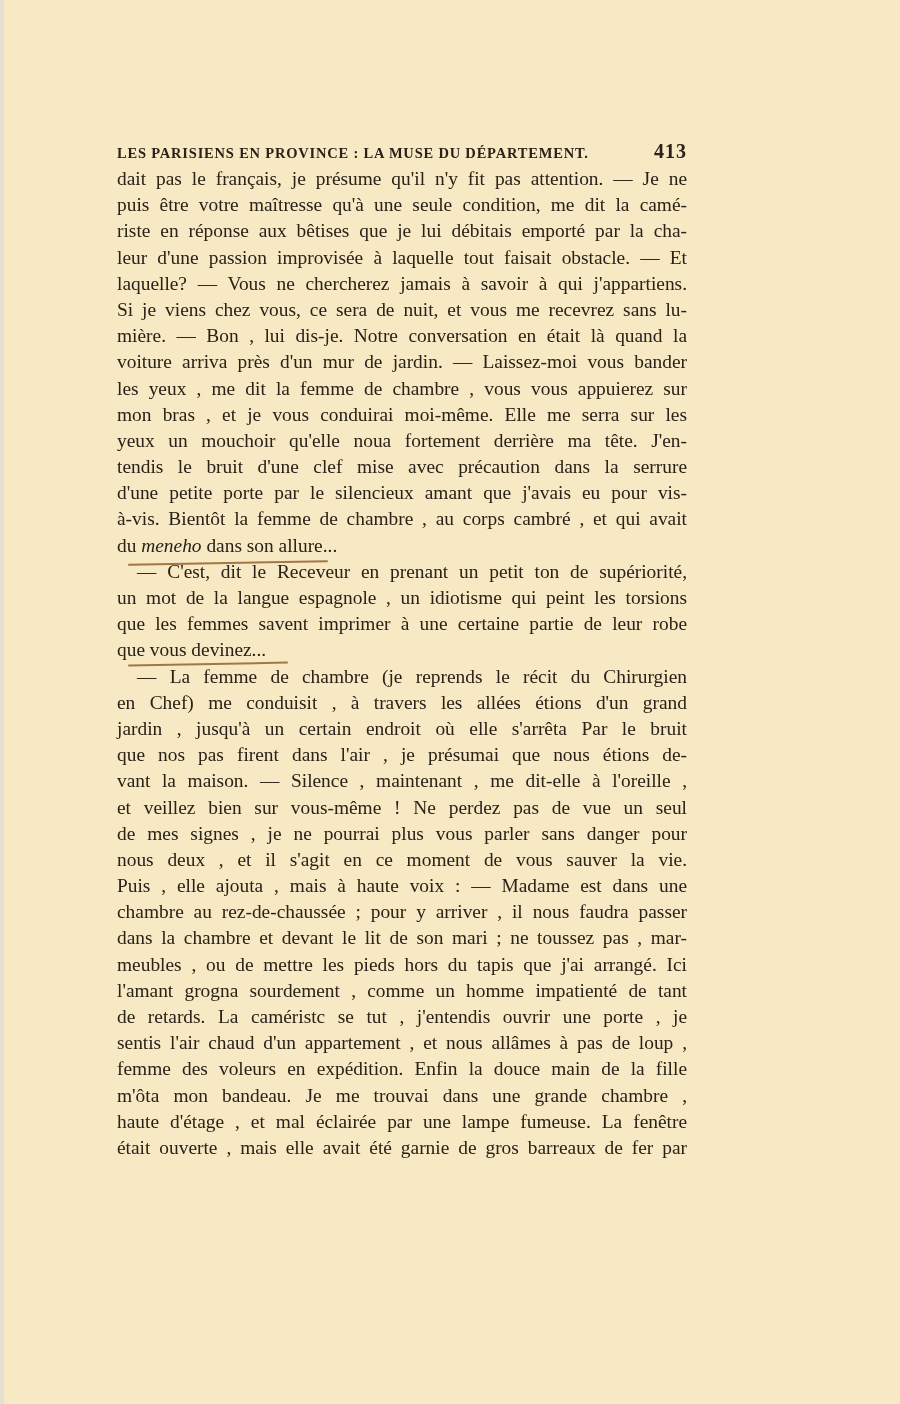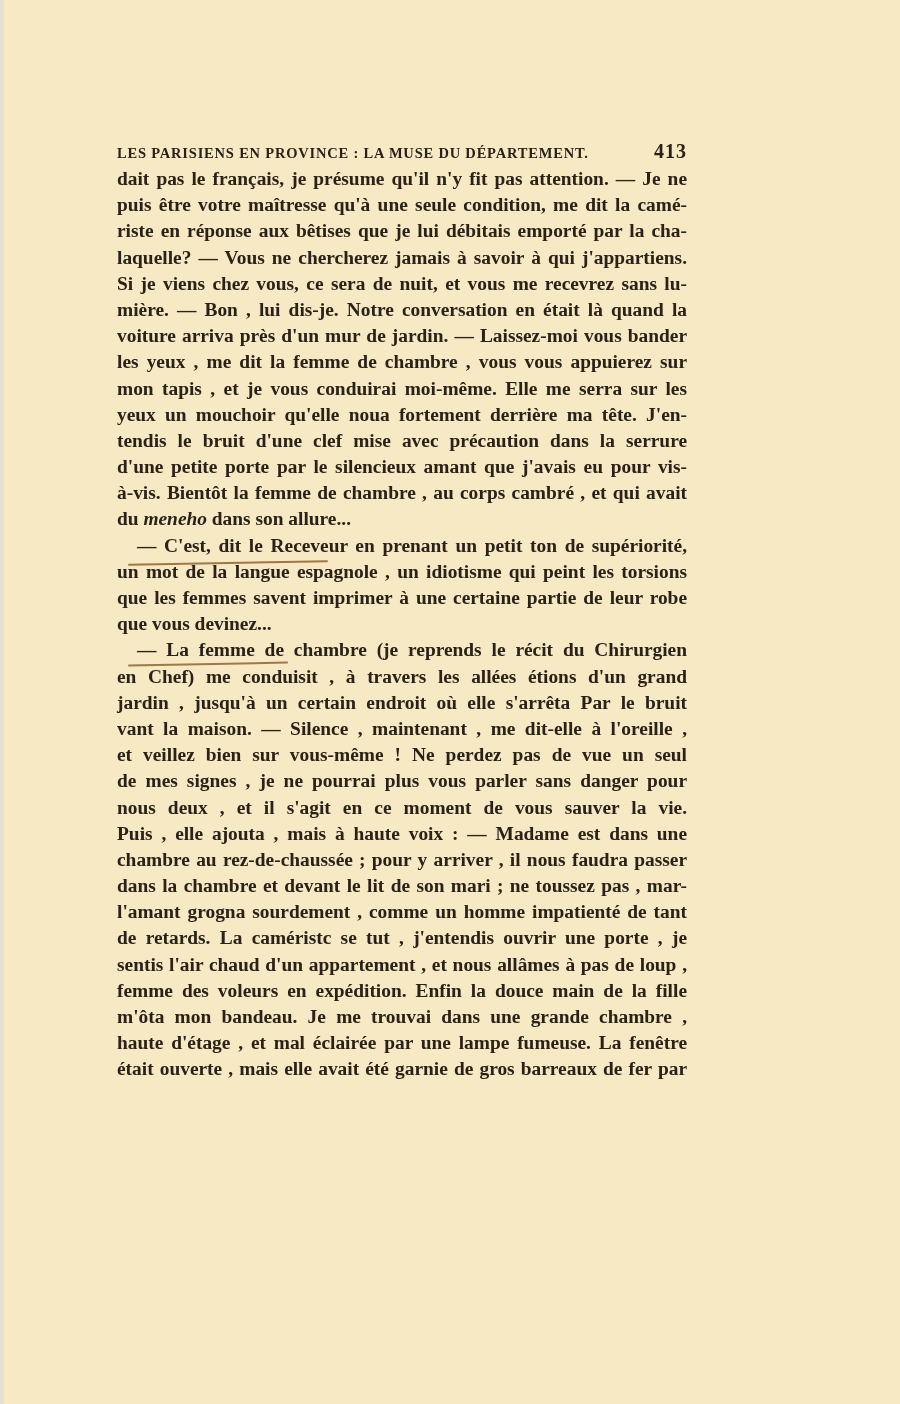--- a/index.html
+++ b/index.html
@@ -1,72 +1,75 @@
 <!DOCTYPE html>
 <html><head>
 <meta charset="utf-8">
 <style>
   html, body { margin:0; padding:0; }
   body { width:900px; height:1404px; background:#f7e9c3; position:relative; overflow:hidden; }
   .edge { position:absolute; left:0; top:0; width:4px; height:1404px; background:#e6e0d2; }
   .page { position:absolute; left:117px; top:140px; width:570px; font-family:"Liberation Serif","DejaVu Serif",serif; color:#2a2118; }
   .header { display:flex; justify-content:space-between; align-items:baseline; font-size:14.5px; font-weight:bold; letter-spacing:0.8px; height:26px;text-align:right; }
   .header .num { font-size:20px; font-weight:bold; letter-spacing:1px; }
-  .line { font-size:19.4px; height:26.2px; line-height:26.2px; white-space:nowrap; text-align:justify; text-align-last:justify;font-weight:bold; }
+  .line { font-size:19.4px; height:26.2px; line-height:26.2px; white-space:nowrap; text-align:justify; text-align-last:justify; }
   .line.last { text-align-last:left; }
   .line.indent { padding-left:20px; }
   .ital { font-style:italic;margin-top:45px; }
   .ul { position:absolute; height:2px; background:#a07846; border-radius:2px; }
 </style>
 </head>
 <body>
 
 <div class="edge"></div>
 
 <div class="page">
   <div class="header">
     <span>LES PARISIENS EN PROVINCE : LA MUSE DU DÉPARTEMENT.</span>
     <span class="num">413</span>
   </div>
 
   <div>
     <div class="line">dait pas le français, je présume qu'il n'y fit pas attention. — Je ne</div>
     <div class="line">puis être votre maîtresse qu'à une seule condition, me dit la camé-</div>
     <div class="line">riste en réponse aux bêtises que je lui débitais emporté par la cha-</div>
+    <div class="line">leur d'une passion improvisée à laquelle tout faisait obstacle. — Et</div>
     <div class="line">laquelle? — Vous ne chercherez jamais à savoir à qui j'appartiens.</div>
     <div class="line">Si je viens chez vous, ce sera de nuit, et vous me recevrez sans lu-</div>
     <div class="line">mière. — Bon , lui dis-je. Notre conversation en était là quand la</div>
     <div class="line">voiture arriva près d'un mur de jardin. — Laissez-moi vous bander</div>
     <div class="line">les yeux , me dit la femme de chambre , vous vous appuierez sur</div>
-    <div class="line">mon tapis , et je vous conduirai moi-même. Elle me serra sur les</div>
+    <div class="line">mon bras , et je vous conduirai moi-même. Elle me serra sur les</div>
     <div class="line">yeux un mouchoir qu'elle noua fortement derrière ma tête. J'en-</div>
     <div class="line">tendis le bruit d'une clef mise avec précaution dans la serrure</div>
     <div class="line">d'une petite porte par le silencieux amant que j'avais eu pour vis-</div>
     <div class="line">à-vis. Bientôt la femme de chambre , au corps cambré , et qui avait</div>
     <div class="line last"><span>du </span><span class="ital">meneho</span><span> dans son allure...</span></div>
   </div>
 
   <div>
     <div class="line indent">— C'est, dit le Receveur en prenant un petit ton de supériorité,</div>
     <div class="line">un mot de la langue espagnole , un idiotisme qui peint les torsions</div>
     <div class="line">que les femmes savent imprimer à une certaine partie de leur robe</div>
     <div class="line last">que vous devinez...</div>
   </div>
 
   <div>
     <div class="line indent">— La femme de chambre (je reprends le récit du Chirurgien</div>
     <div class="line">en Chef) me conduisit , à travers les allées étions d'un grand</div>
     <div class="line">jardin , jusqu'à un certain endroit où elle s'arrêta Par le bruit</div>
+    <div class="line">que nos pas firent dans l'air , je présumai que nous étions de-</div>
     <div class="line">vant la maison. — Silence , maintenant , me dit-elle à l'oreille ,</div>
     <div class="line">et veillez bien sur vous-même ! Ne perdez pas de vue un seul</div>
     <div class="line">de mes signes , je ne pourrai plus vous parler sans danger pour</div>
     <div class="line">nous deux , et il s'agit en ce moment de vous sauver la vie.</div>
     <div class="line">Puis , elle ajouta , mais à haute voix : — Madame est dans une</div>
     <div class="line">chambre au rez-de-chaussée ; pour y arriver , il nous faudra passer</div>
     <div class="line">dans la chambre et devant le lit de son mari ; ne toussez pas , mar-</div>
+    <div class="line">meubles , ou de mettre les pieds hors du tapis que j'ai arrangé. Ici</div>
     <div class="line">l'amant grogna sourdement , comme un homme impatienté de tant</div>
     <div class="line">de retards. La caméristc se tut , j'entendis ouvrir une porte , je</div>
     <div class="line">sentis l'air chaud d'un appartement , et nous allâmes à pas de loup ,</div>
     <div class="line">femme des voleurs en expédition. Enfin la douce main de la fille</div>
     <div class="line">m'ôta mon bandeau. Je me trouvai dans une grande chambre ,</div>
     <div class="line">haute d'étage , et mal éclairée par une lampe fumeuse. La fenêtre</div>
     <div class="line">était ouverte , mais elle avait été garnie de gros barreaux de fer par</div>
   </div>
 </div>
 

